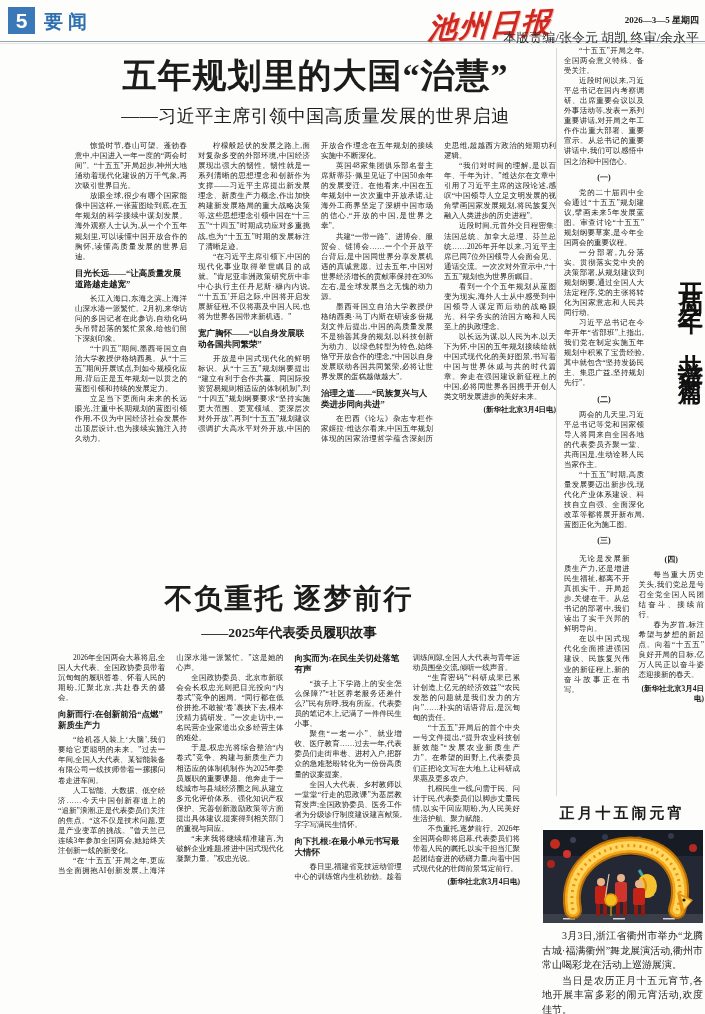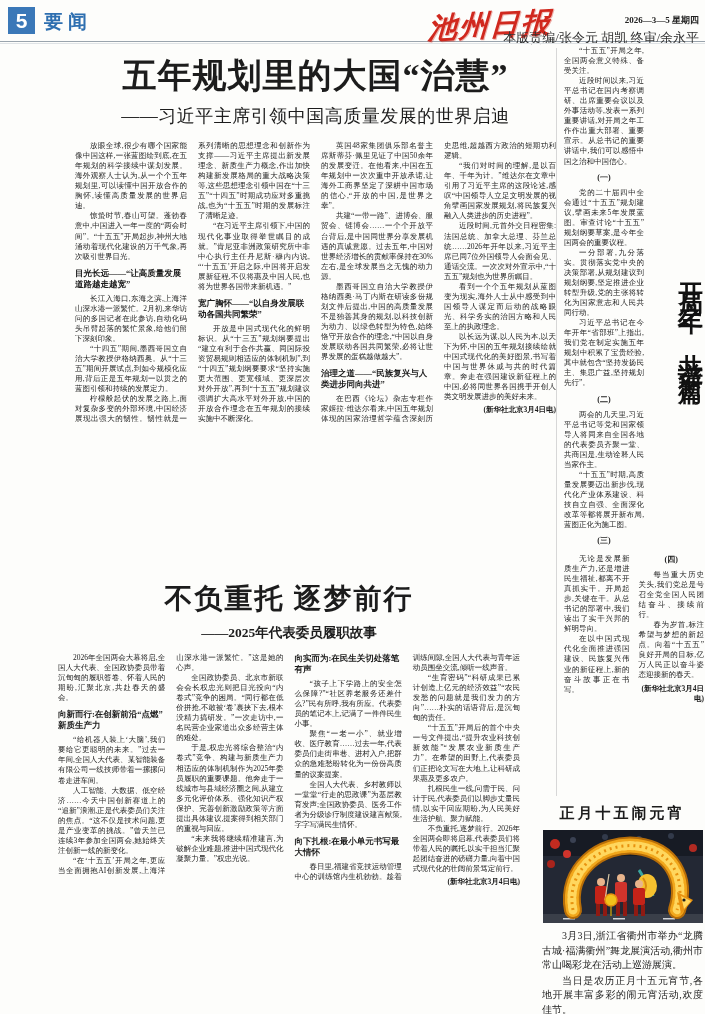--- a/index.html
+++ b/index.html
@@ -76,25 +76,26 @@
       <div class="d1">2026—3—5 星期四</div>
       <div class="d2">本版责编/张令元 胡凯 终审/余永平</div>
     </div>
   </div>
   <div class="hdr-rule2"></div>
 
   <div class="a1">
     <h1 class="a1-title">五年规划里的大国“治慧”</h1>
     <div class="a1-sub">——习近平主席引领中国高质量发展的世界启迪</div>
     <div class="a1-body">
+        <p class="para">惊蛰时节,春山可望。蓬勃春意中,中国进入一年一度的“两会时间”。“十五五”开局起步,神州大地涌动着现代化建设的万千气象,再次吸引世界目光。</p>
         <p class="para">放眼全球,很少有哪个国家能像中国这样,一张蓝图绘到底,在五年规划的科学接续中谋划发展。海外观察人士认为,从一个个五年规划里,可以读懂中国开放合作的胸怀,读懂高质量发展的世界启迪。</p>
-        <p class="para">惊蛰时节,春山可望。蓬勃春意中,中国进入一年一度的“两会时间”。“十五五”开局起步,神州大地涌动着现代化建设的万千气象,再次吸引世界目光。</p>
         <h3 class="sub">目光长远——“让高质量发展道路越走越宽”</h3>
         <p class="para">长江入海口,东海之滨,上海洋山深水港一派繁忙。2月初,来华访问的多国记者在此参访,自动化码头吊臂起落的繁忙景象,给他们留下深刻印象。</p>
         <p class="para">“十四五”期间,墨西哥国立自治大学教授伊格纳西奥。从“十三五”期间开展试点,到如今规模化应用,背后正是五年规划一以贯之的蓝图引领和持续的发展定力。</p>
+        <p class="para">立足当下更面向未来的长远眼光,注重中长期规划的蓝图引领作用,不仅为中国经济社会发展作出顶层设计,也为接续实施注入持久动力。</p>
         <p class="para">柠檬般起伏的发展之路上,面对复杂多变的外部环境,中国经济展现出强大的韧性。韧性就是一系列清晰的思想理念和创新作为支撑——习近平主席提出新发展理念、新质生产力概念,作出加快构建新发展格局的重大战略决策等,这些思想理念引领中国在“十三五”“十四五”时期成功应对多重挑战,也为“十五五”时期的发展标注了清晰足迹。</p>
         <p class="para">“在习近平主席引领下,中国的现代化事业取得举世瞩目的成就。”肯尼亚非洲政策研究所中非中心执行主任丹尼斯·穆内内说,“‘十五五’开启之际,中国将开启发展新征程,不仅将惠及中国人民,也将为世界各国带来新机遇。”</p>
         <h3 class="sub">宽广胸怀——“以自身发展联动各国共同繁荣”</h3>
         <p class="para">开放是中国式现代化的鲜明标识。从“十三五”规划纲要提出“建立有利于合作共赢、同国际投资贸易规则相适应的体制机制”,到“十四五”规划纲要要求“坚持实施更大范围、更宽领域、更深层次对外开放”,再到“十五五”规划建议强调扩大高水平对外开放,中国的开放合作理念在五年规划的接续实施中不断深化。</p>
         <p class="para">英国48家集团俱乐部名誉主席斯蒂芬·佩里见证了中国50余年的发展变迁。在他看来,中国在五年规划中一次次重申开放承诺,让海外工商界坚定了深耕中国市场的信心,“开放的中国,是世界之幸”。</p>
         <p class="para">共建“一带一路”、进博会、服贸会、链博会……一个个开放平台背后,是中国同世界分享发展机遇的真诚意愿。过去五年,中国对世界经济增长的贡献率保持在30%左右,是全球发展当之无愧的动力源。</p>
         <p class="para">墨西哥国立自治大学教授伊格纳西奥·马丁内斯在研读多份规划文件后提出,中国的高质量发展不是独善其身的规划,以科技创新为动力、以绿色转型为特色,始终恪守开放合作的理念,“中国以自身发展联动各国共同繁荣,必将让世界发展的蛋糕越做越大”。</p>
         <h3 class="sub">治理之道——“民族复兴与人类进步同向共进”</h3>
         <p class="para">在巴西《论坛》杂志专栏作家姬拉·维达尔看来,中国五年规划体现的国家治理哲学蕴含深刻历史思维,超越西方政治的短期功利逻辑。</p>
         <p class="para">“我们对时间的理解,是以百年、千年为计。”维达尔在文章中引用了习近平主席的这段论述,感叹“中国领导人立足文明发展的视角擘画国家发展规划,将民族复兴融入人类进步的历史进程”。</p>
@@ -106,21 +107,21 @@
   </div>
 
   <div class="sb-divider"></div>
   <div class="sb">
     <div class="sb-top">
       <div class="sb-toptext">
           <p class="para">“十五五”开局之年,全国两会意义特殊、备受关注。</p>
           <p class="para">近段时间以来,习近平总书记在国内考察调研、出席重要会议以及外事活动等,发表一系列重要讲话,对开局之年工作作出重大部署、重要宣示。从总书记的重要讲话中,我们可以感悟中国之治和中国信心。</p>
           <div class="secmark">(一)</div>
           <p class="para">党的二十届四中全会通过“十五五”规划建议,擘画未来5年发展蓝图。审查讨论“十五五”规划纲要草案,是今年全国两会的重要议程。</p>
-          <p class="para">一分部署,九分落实。贯彻落实党中央的决策部署,从规划建议到规划纲要,坚定推进企业转型升级,党的主张将转化为国家意志和人民共同行动。</p>
+          <p class="para">一分部署,九分落实。贯彻落实党中央的决策部署,从规划建议到规划纲要,通过全国人大法定程序,党的主张将转化为国家意志和人民共同行动。</p>
           <p class="para">习近平总书记在今年开年“省部班”上指出,我们党在制定实施五年规划中积累了宝贵经验,其中就包含“坚持发扬民主、集思广益,坚持规划先行”。</p>
           <div class="secmark">(二)</div>
           <p class="para">两会的几天里,习近平总书记等党和国家领导人将同来自全国各地的代表委员齐聚一堂、共商国是,生动诠释人民当家作主。</p>
           <p class="para">“十五五”时期,高质量发展要迈出新步伐,现代化产业体系建设、科技自立自强、全面深化改革等都将展开新布局,蓝图正化为施工图。</p>
           <div class="secmark">(三)</div>
         </div>
       <div class="sb-vert">开局之年　共谱新篇</div>
     </div>
     <div class="sb-bottom">
         <p class="para">无论是发展新质生产力,还是增进民生福祉,都离不开真抓实干。开局起步,关键在干。从总书记的部署中,我们读出了实干兴邦的鲜明导向。</p>

